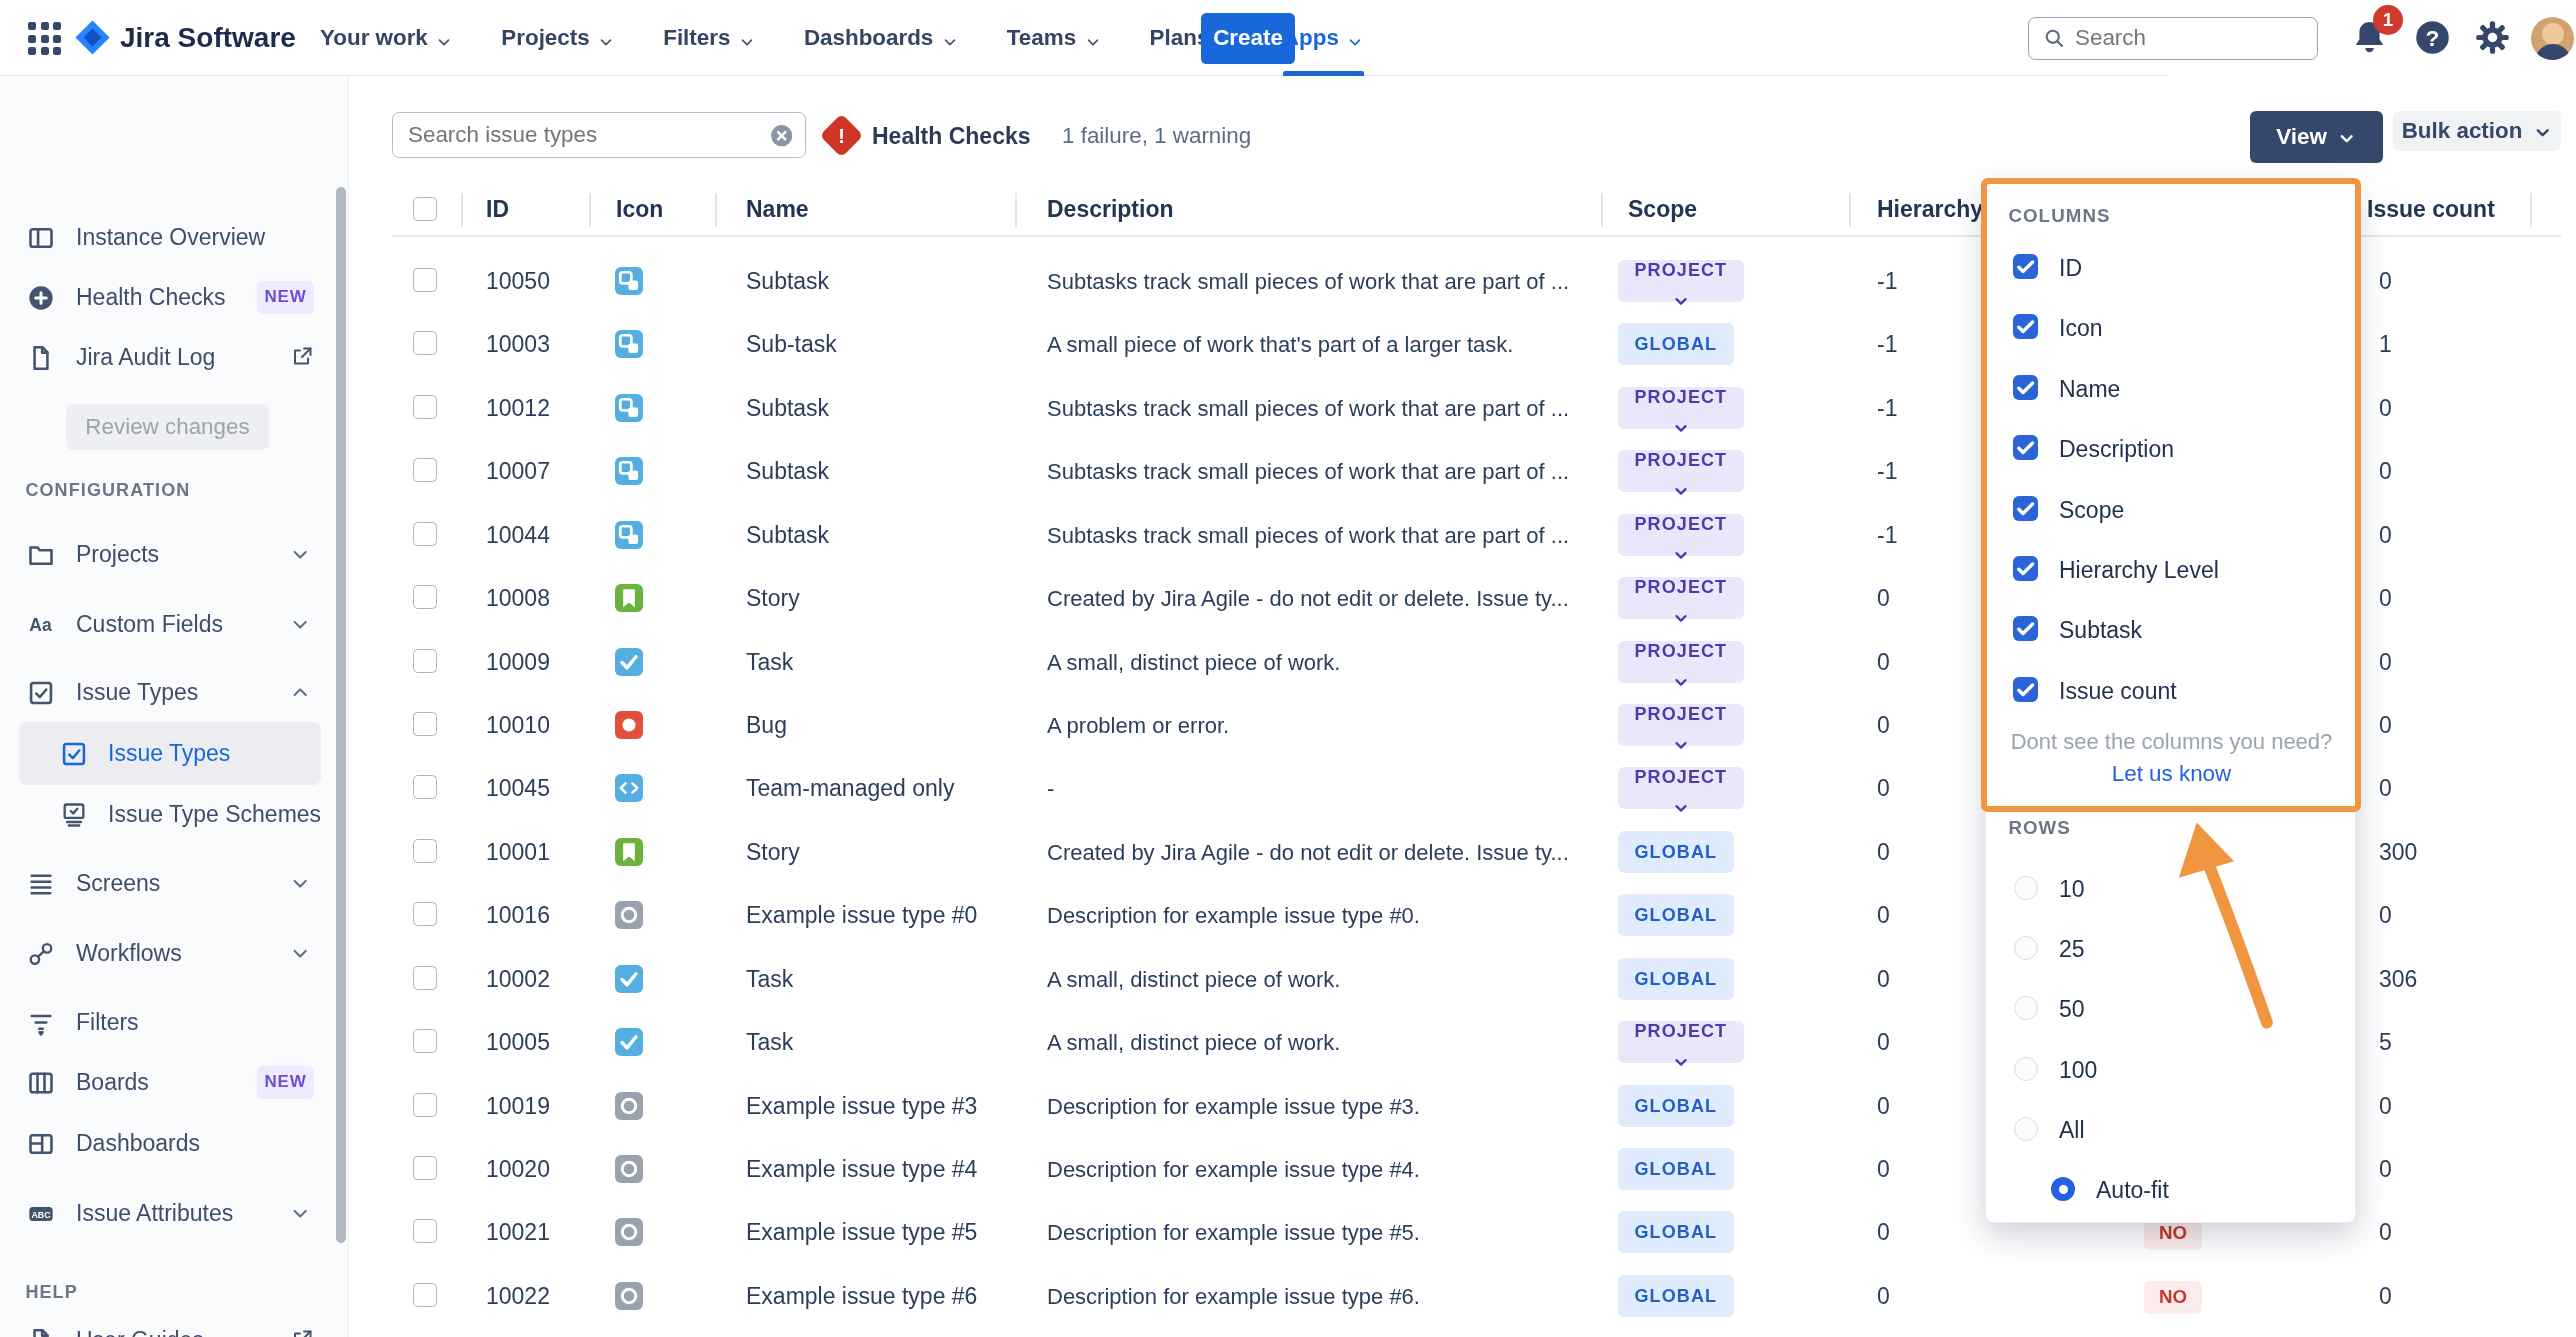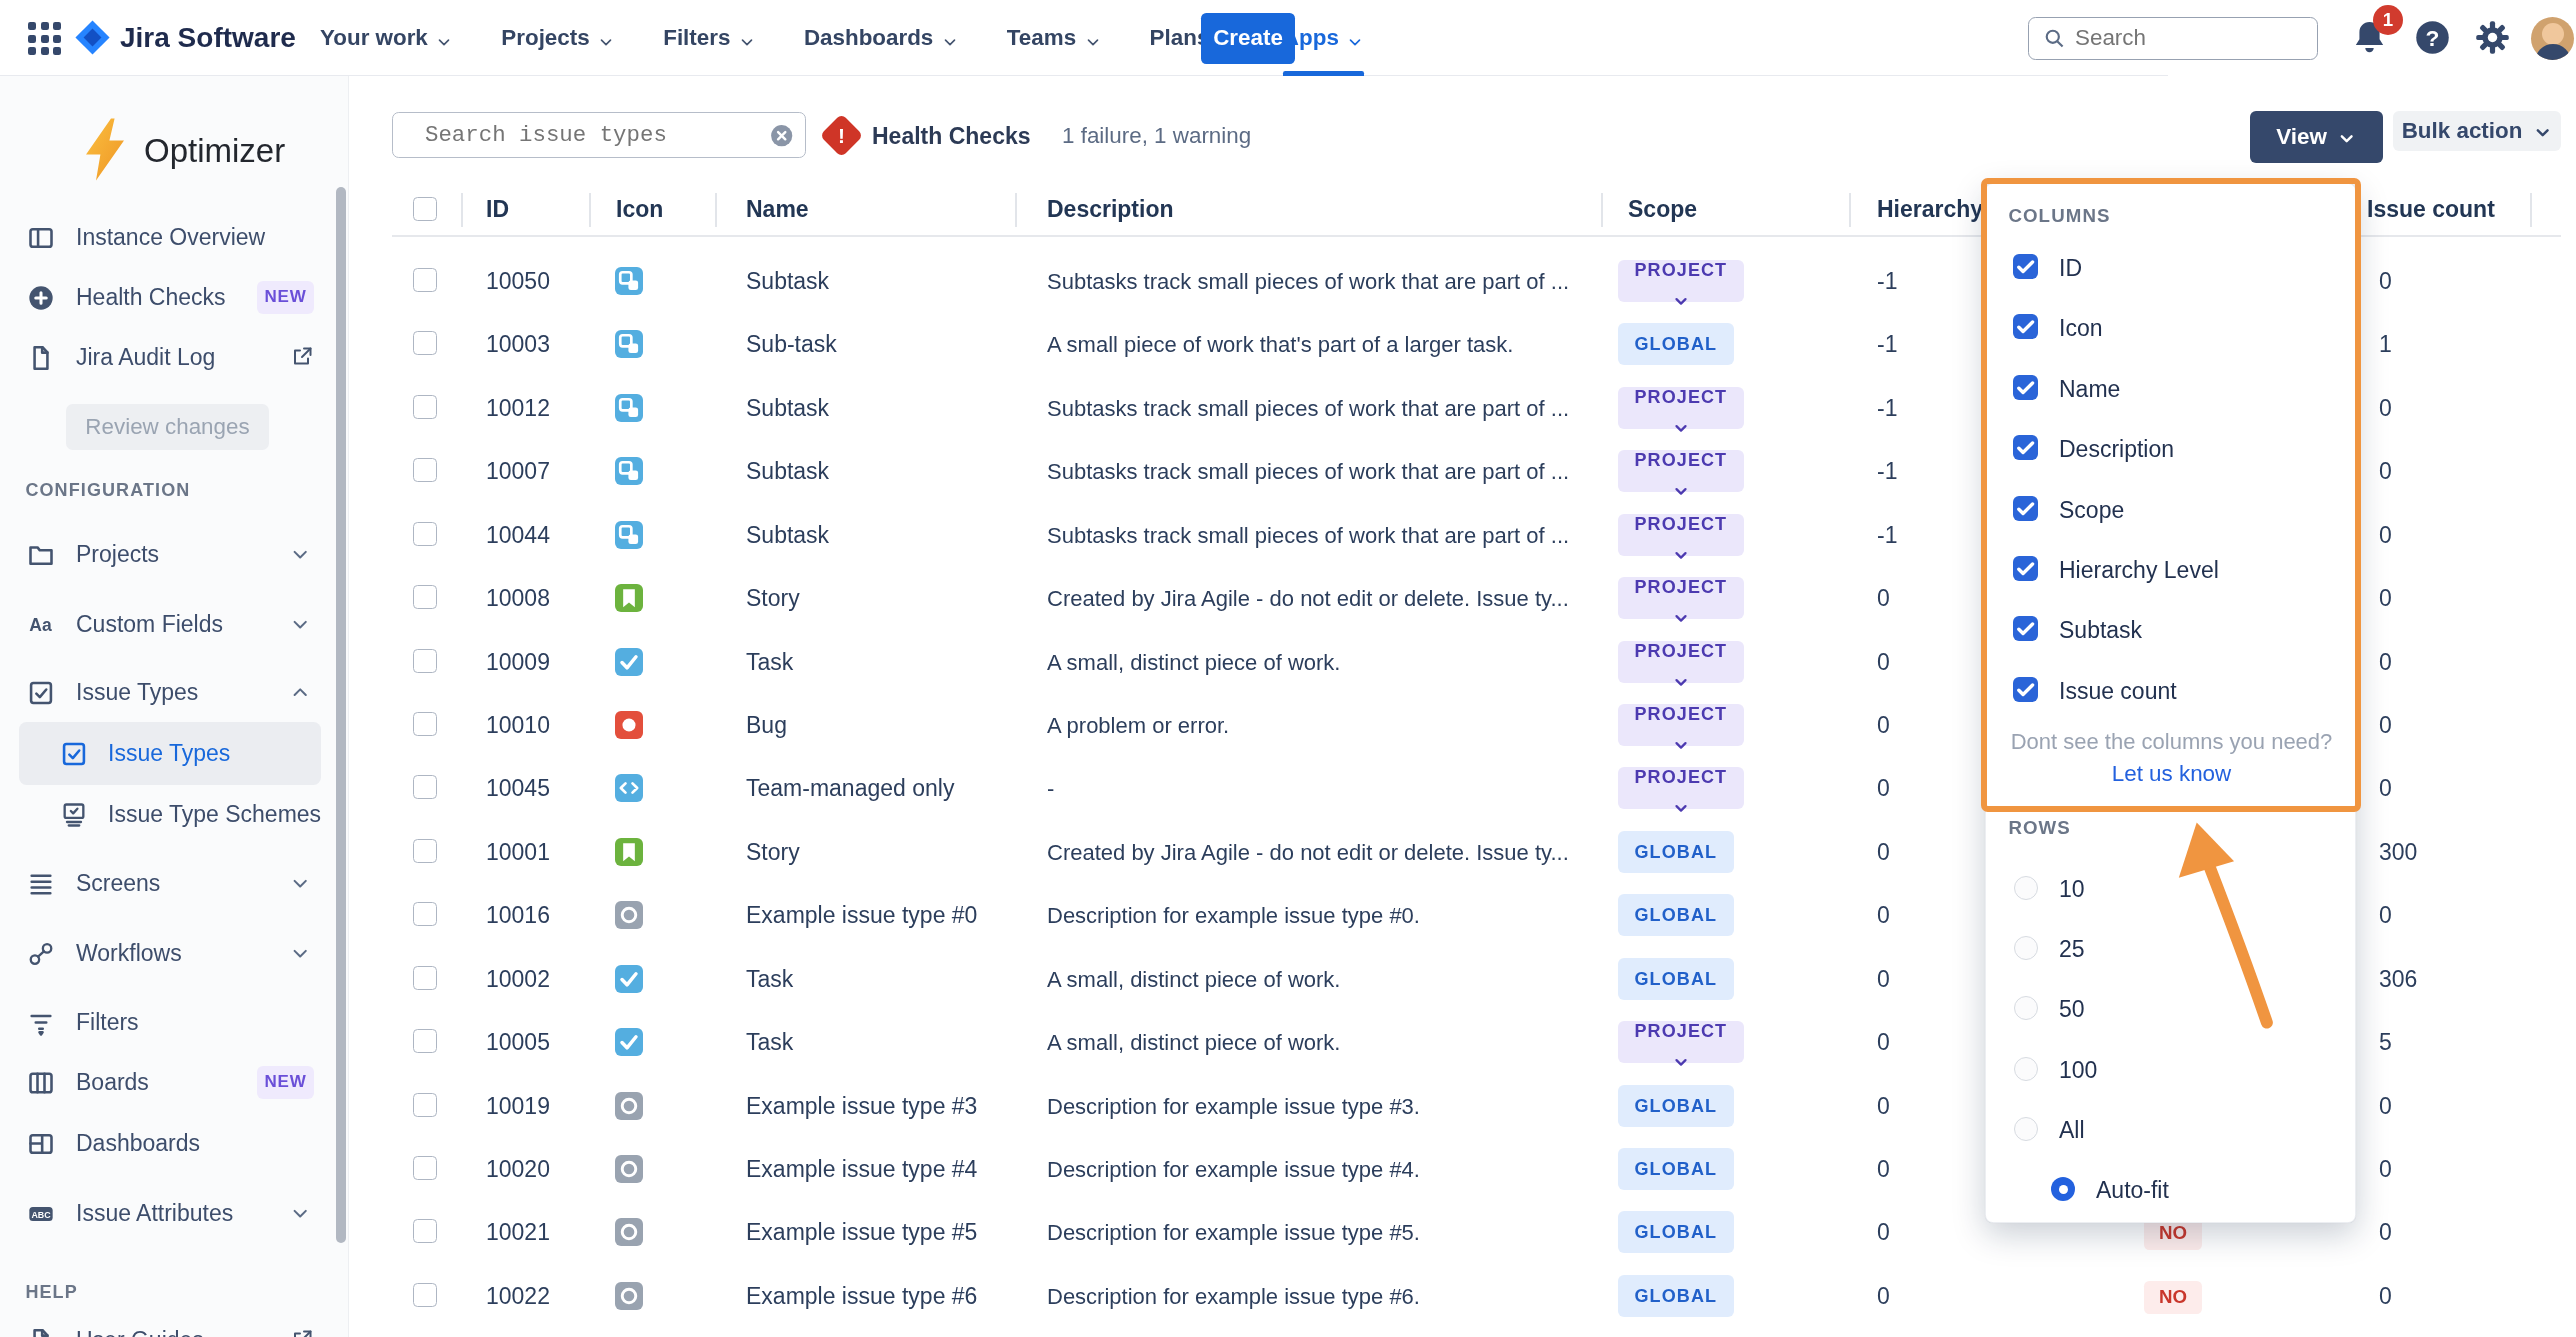--- a/index.html
+++ b/index.html
@@ -66,22 +66,22 @@
   #review-btn { position:absolute; left:66px; top:328px; width:203px; height:46px; background:#edeff2;
     border:none; border-radius:6.7px; color:#9aa4b2; font-size:22.4px; font-weight:500; font-family:inherit; }
   .section-lbl { position:absolute; left:25.4px; font-size:18px; font-weight:700; letter-spacing:1.1px;
     color:#6b7688; }
   #side-scroll { position:absolute; right:2.2px; top:111px; width:9.7px; height:1056px; background:#b2b8c2;
     border-radius:5.2px; cursor:pointer; }
 
   
   #issue-search { position:absolute; left:392px; top:112px; width:414px; height:46px;
     border:1.5px solid #b6bdc9; border-radius:6.7px; background:#fff; z-index:5; }
-  #issue-search input { position:absolute; left:32px; top:3.7px; width:344px; height:36px; border:none;
-    outline:none; font-size:22.4px; color:#0f766e; background:transparent; font-family:Liberation Mono, monospace; }
+  #issue-search input { position:absolute; left:15px; top:3.7px; width:344px; height:36px; border:none;
+    outline:none; font-size:22.4px; color:#0f766e; background:transparent; font-family:Liberation Sans, sans-serif; }
   #issue-search .clr { position:absolute; right:10.5px; top:9.7px; width:25.4px; height:25.4px; cursor:pointer; }
   #health-ico { position:absolute; left:826px; top:120px; width:31px; height:31px; background:#cf3527;
     border-radius:6px; transform:rotate(45deg); z-index:5; }
   #health-ico span { position:absolute; left:0; top:0; width:31px; height:31px; transform:rotate(-45deg);
     color:#fff; font-size:21px; font-weight:700; display:flex; align-items:center; justify-content:center; }
   #health-lbl { position:absolute; left:872px; top:123px; font-size:23px; font-weight:600; color:#2c3a55; cursor:pointer; }
   #health-status { position:absolute; left:1062px; top:123px; font-size:22.4px; color:#5c6b84; }
   #view-btn { position:absolute; left:2250px; top:111px; width:133px; height:52px; background:#35486b;
     border:none; border-radius:6px; color:#fff; font-size:22.4px; font-weight:600; font-family:inherit;
     cursor:pointer; display:flex; align-items:center; justify-content:center; gap:10.5px; }
@@ -235,32 +235,20 @@
         <rect x="10.4" y="2" width="3.2" height="20" rx="1.2" transform="rotate(45 12 12)"></rect>
         <rect x="10.4" y="2" width="3.2" height="20" rx="1.2" transform="rotate(-45 12 12)"></rect>
         <circle cx="12" cy="12" r="6.3"></circle>
       </g>
       <circle cx="12" cy="12" r="2.9" fill="#fff"></circle>
     </svg>
     <div id="avatar"></div>
   </header>
 
   <aside id="sidebar">
-    <div id="side-logo">
-      <svg class="bolt" viewBox="0 0 24 32">
-        <defs>
-            <linearGradient id="bg1" x1="0" y1="0" x2="1" y2="1">
-          <stop offset="0" stop-color="#fbc040"></stop>
-              <stop offset="1" stop-color="#ee9525"></stop>
-            </linearGradient>
-          </defs>
-        <path d="M15 0.5L2.5 18.5h7.2L7.5 31.5 21.5 11.5h-7.3L16.8 0.5z" fill="url(#bg1)"></path>
-      </svg>
-      <div class="name">Optimizer</div>
-    </div>
     <div id="side-items">
         <div class="side-item" style="top: 131px;">
           <span class="ico" style="position: absolute;"><svg viewBox="0 0 24 24" fill="none" stroke="#44546f" stroke-width="2.2" stroke-linecap="round" stroke-linejoin="round">
               <rect x="3" y="4.5" width="18" height="15" rx="2"></rect>
               <path d="M9.5 4.5v15"></path>
             </svg></span>
           <span class="lbl">Instance Overview</span>
         </div>
         <div class="side-item" style="top: 191px;">
           <span class="ico" style="position: absolute;"><svg viewBox="0 0 24 24">

